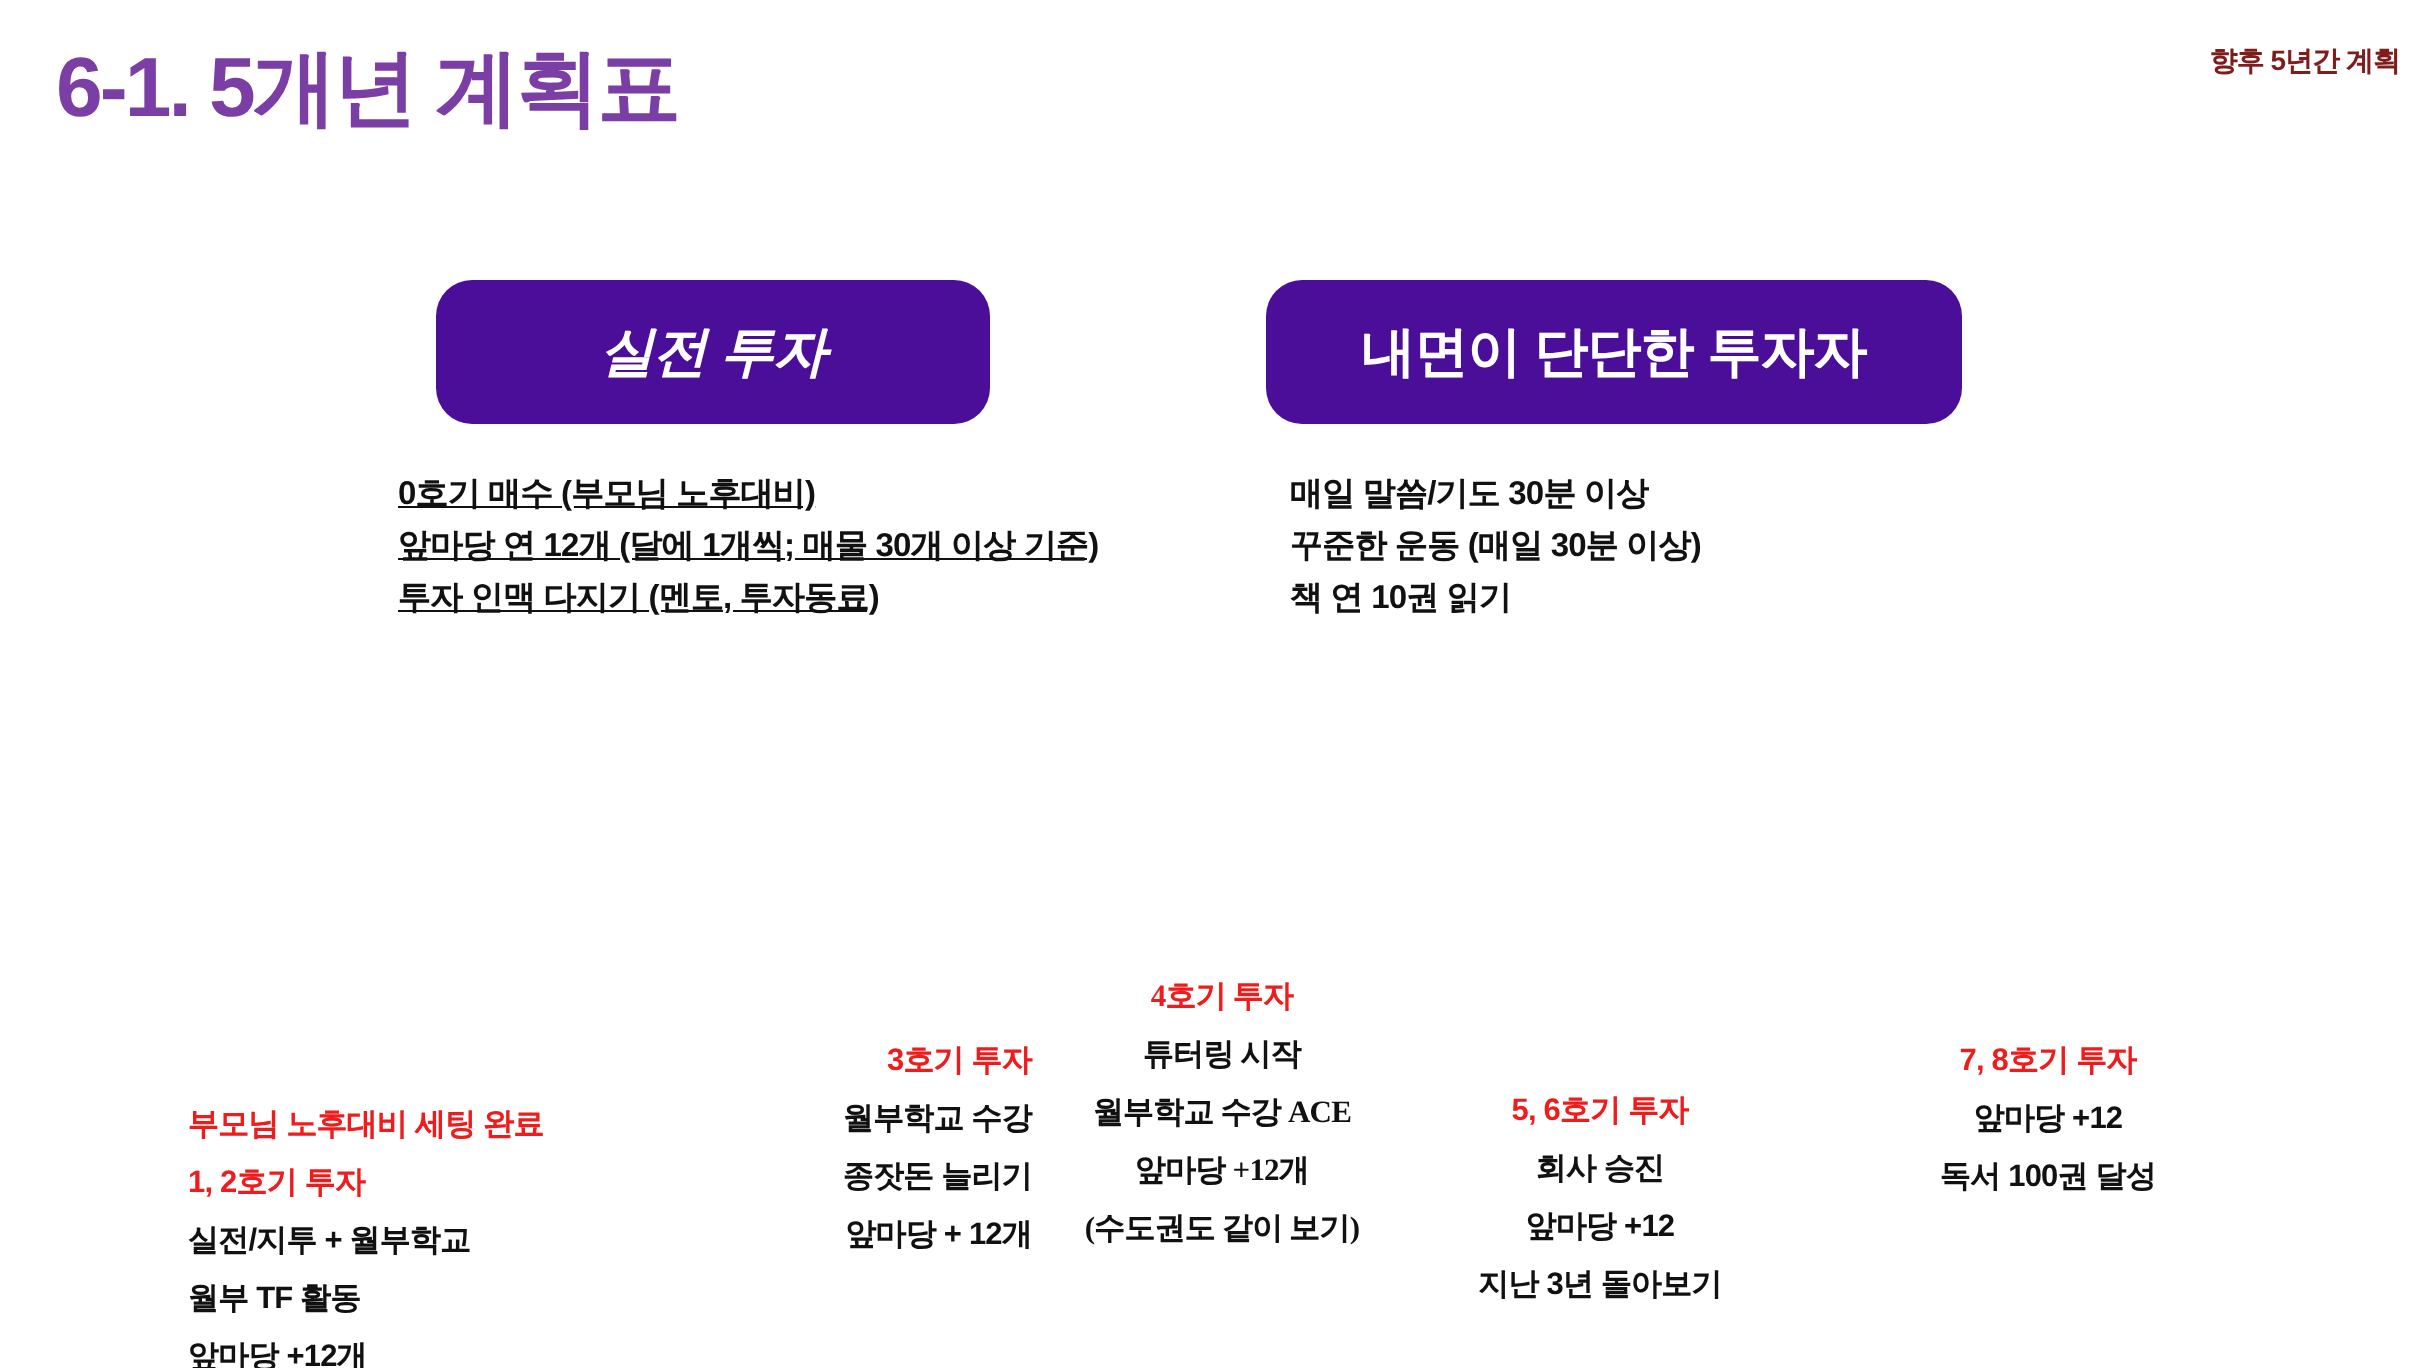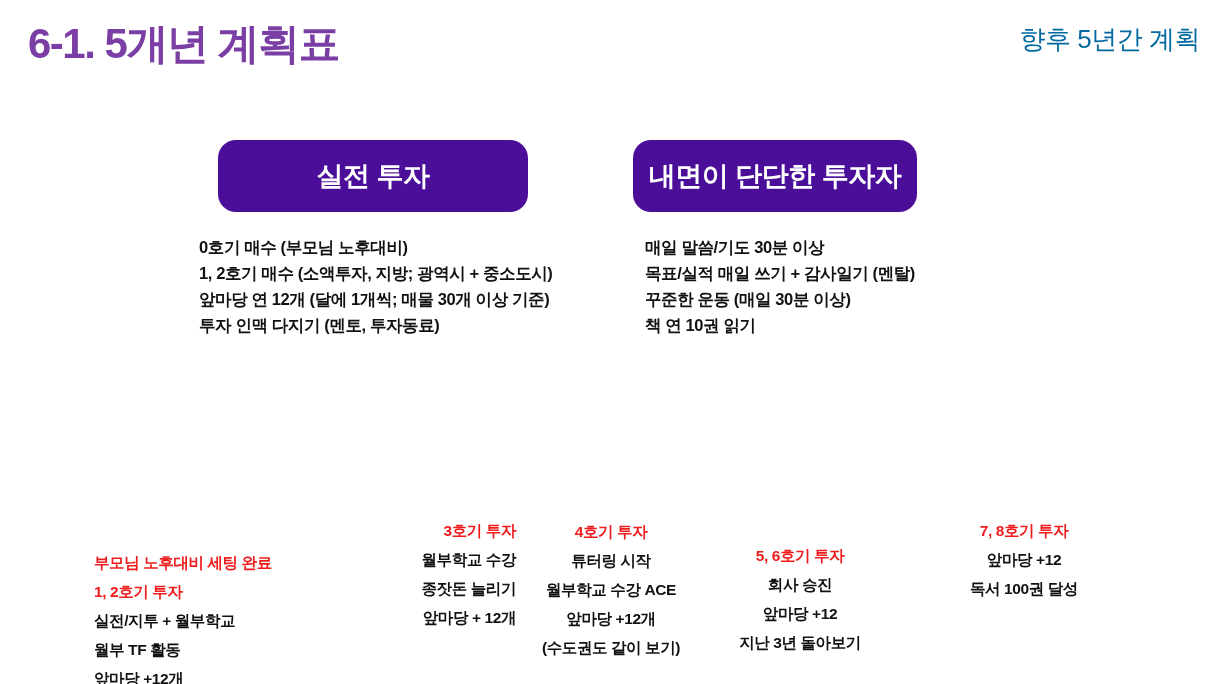--- a/index.html
+++ b/index.html
@@ -29,23 +29,23 @@
     font-size: 42px;
     font-weight: bold;
     color: #7a3ea5;
     letter-spacing: -1.5px;
     white-space: nowrap;
   }
   .header-note {
     position: absolute;
     right: 16px;
     top: 22px;
-    font-size: 26px;
-    font-weight: normal;
-    color: #0369a1;
+    font-size: 14px;
+    font-weight: bold;
+    color: #7f1d1d;
     letter-spacing: -0.5px;
     white-space: nowrap;
   }
 
   
   .banner {
     position: absolute;
     background: #4b0e99;
     border-radius: 18px;
     color: #ffffff;
@@ -53,41 +53,42 @@
     font-weight: bold;
     letter-spacing: -0.5px;
     display: flex;
     align-items: center;
     justify-content: center;
     text-align: center;
   }
   .banner-left {
     left: 218px;
     top: 140px;
-    width: 310px;
+    width: 277px;
     height: 72px;
+    font-style: italic;
   }
   .banner-right {
     left: 633px;
     top: 140px;
-    width: 284px;
+    width: 348px;
     height: 72px;
   }
 
   
   .top-block {
     position: absolute;
     font-size: 16.5px;
     font-weight: bold;
     line-height: 26px;
     letter-spacing: -0.4px;
     color: #111111;
     white-space: nowrap;
   }
-  .top-block-left { left: 199px; top: 234px; }
+  .top-block-left { left: 199px; top: 234px; text-decoration: underline; }
   .top-block-right { left: 645px; top: 234px; }
   .top-block .line { display: block; }
 
   
   .timeline {
     position: absolute;
     left: 0;
     top: 372px;
     width: 1216px;
     height: 130px;
@@ -118,28 +119,26 @@
 
 <div class="banner banner-left">
   <span>실전 투자</span>
 </div>
 <div class="banner banner-right">
   <span>내면이 단단한 투자자</span>
 </div>
 
 <div class="top-block top-block-left">
   <span class="line">0호기 매수 (부모님 노후대비)</span>
-  <span class="line">1, 2호기 매수 (소액투자, 지방; 광역시 + 중소도시)</span>
   <span class="line">앞마당 연 12개 (달에 1개씩; 매물 30개 이상 기준)</span>
   <span class="line">투자 인맥 다지기 (멘토, 투자동료)</span>
 </div>
 
 <div class="top-block top-block-right">
   <span class="line">매일 말씀/기도 30분 이상</span>
-  <span class="line">목표/실적 매일 쓰기 + 감사일기 (멘탈)</span>
   <span class="line">꾸준한 운동 (매일 30분 이상)</span>
   <span class="line">책 연 10권 읽기</span>
 </div>
 
 <div class="timeline">
   
   
   
   
 
@@ -158,21 +157,21 @@
   <span class="line">앞마당 +12개</span>
 </div>
 
 <div class="col center" style="left:316px; top:516px; width:200px;text-align:right;">
   <span class="line red">3호기 투자</span>
   <span class="line">월부학교 수강</span>
   <span class="line">종잣돈 늘리기</span>
   <span class="line">앞마당 + 12개</span>
 </div>
 
-<div class="col center" style="left:498px; top:517px; width:226px;">
+<div class="col center" style="left:498px; top:484px; width:226px;font-family:Liberation Serif, serif;">
   <span class="line red">4호기 투자</span>
   <span class="line">튜터링 시작</span>
   <span class="line">월부학교 수강 ACE</span>
   <span class="line">앞마당 +12개</span>
   <span class="line">(수도권도 같이 보기)</span>
 </div>
 
 <div class="col center" style="left:700px; top:516px; width:200px;margin-top:25px;">
   <span class="line red">5, 6호기 투자</span>
   <span class="line">회사 승진</span>

